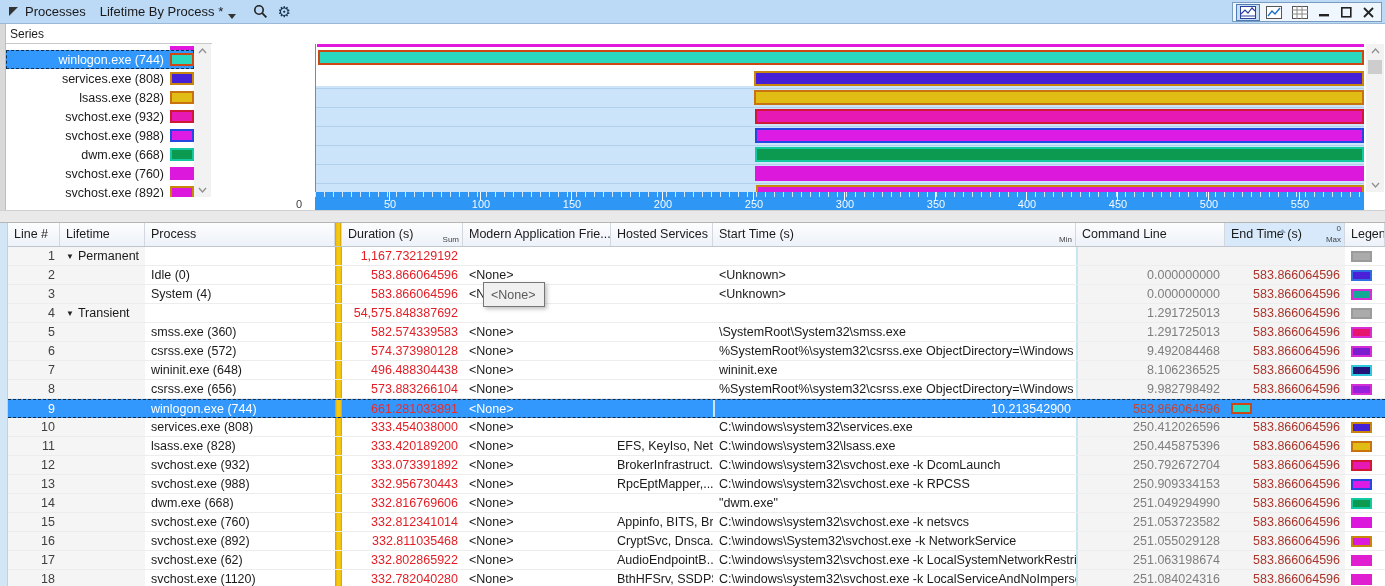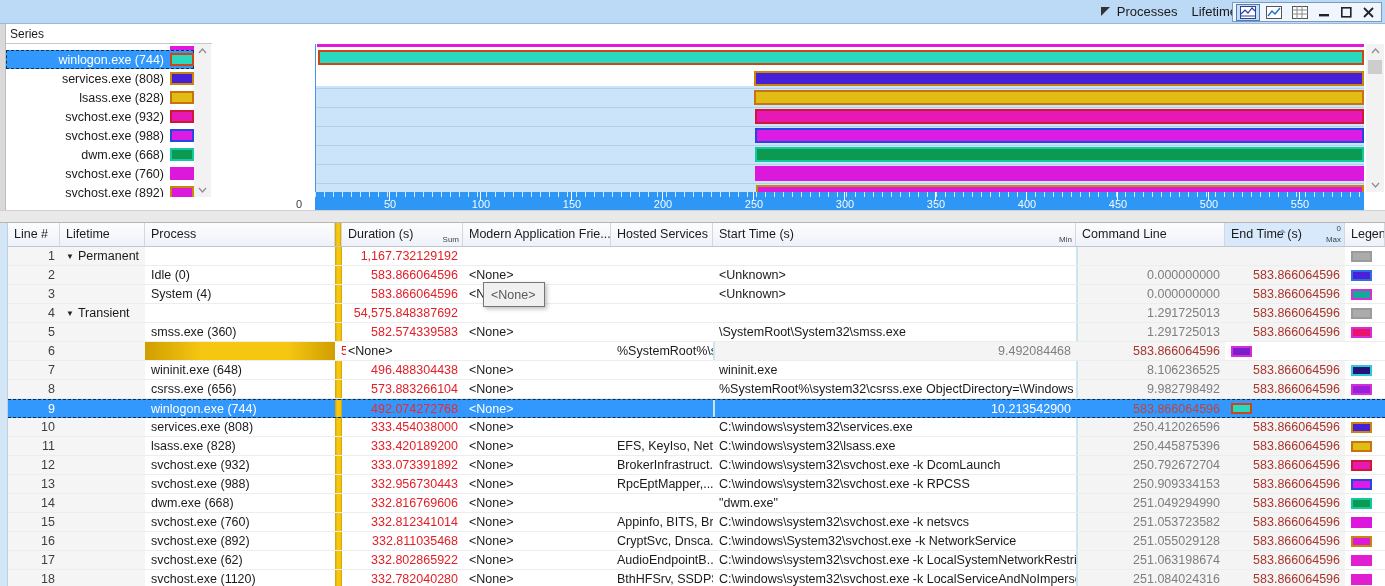--- a/index.html
+++ b/index.html
@@ -2,21 +2,21 @@
 <html><head>
 <meta charset="utf-8">
 <style>
   * { margin:0; padding:0; box-sizing:border-box; }
   html,body { width:1385px; height:586px; overflow:hidden; background:#fff;
     font-family:"Liberation Sans", sans-serif; }
   #root { position:relative; width:1385px; height:586px; background:#fff; font-size:12px; color:#1a1a1a; }
 
   
   .titlebar { position:absolute; left:0; top:0; width:1385px; height:24px;
-    background:#bcdaf6; border-bottom:1px solid #9ab8d8; display:flex; align-items:center;justify-content:flex-end; }
+    background:#bcdaf6; border-bottom:1px solid #9ab8d8; display:flex; align-items:center; }
   .titlebar .expander { margin-left:8px; width:11px; height:11px; display:inline-block; }
   .tb-title { margin-left:6px; font-size:13px; }
   .tb-subtitle { margin-left:14px; font-size:13px; }
   .tb-caret { margin-left:5px; width:9px; height:6px; }
   .tb-iconbtn { margin-left:14px; width:18px; height:18px; display:flex; align-items:center; justify-content:center; cursor:default; }
   .tb-right { position:absolute; right:3px; top:2px; height:20px; display:flex; align-items:center;
     background:#eff6fe; border:1px solid #7a9cc0; padding:0 2px; }
   .tb-right .vbtn { width:24px; height:17px; display:flex; align-items:center; justify-content:center; margin:0 1px; }
   .tb-right .vbtn.sel { background:#c6def6; border:1px solid #4f7cb0; }
   .tb-right .winbtn { width:20px; height:17px; display:flex; align-items:center; justify-content:center; margin:0 1px; }
@@ -405,20 +405,21 @@
     <div class="td">\SystemRoot\System32\smss.exe</div>
     <div class="td num start">1.291725013</div>
     <div class="td num end">583.866064596</div>
     <div class="td legend">
             <span class="legend-sw" style="background: rgb(232, 21, 110); border: 2px solid rgb(212, 46, 212);"></span>
           </div>
   </div>
         <div class="tr">
     <div class="td num line">6</div>
     <div class="td lifetime"></div>
+    <div class="td">csrss.exe (572)</div>
     <div class="td gold">
             <div class="goldbar"></div>
           </div>
     <div class="td num dur">574.373980128</div>
     <div class="td">&lt;None&gt;</div>
     <div class="td"></div>
     <div class="td">%SystemRoot%\system32\csrss.exe ObjectDirectory=\Windows Sha</div>
     <div class="td num start">9.492084468</div>
     <div class="td num end">583.866064596</div>
     <div class="td legend">
@@ -459,21 +460,21 @@
             <span class="legend-sw" style="background: rgb(152, 32, 220); border: 2px solid rgb(212, 46, 212);"></span>
           </div>
   </div>
         <div class="tr selected">
     <div class="td num line">9</div>
     <div class="td lifetime"></div>
     <div class="td">winlogon.exe (744)</div>
     <div class="td gold">
             <div class="goldbar"></div>
           </div>
-    <div class="td num dur">492.074272768</div>
+    <div class="td num dur">661.281033891</div>
     <div class="td">&lt;None&gt;</div>
     <div class="td"></div>
     <div class="td num start">10.213542900</div>
     <div class="td num end">583.866064596</div>
     <div class="td legend">
             <span class="legend-sw" style="background: rgb(41, 217, 191); border: 2px solid rgb(204, 71, 20);"></span>
           </div>
   </div>
         <div class="tr">
     <div class="td num line">10</div>

